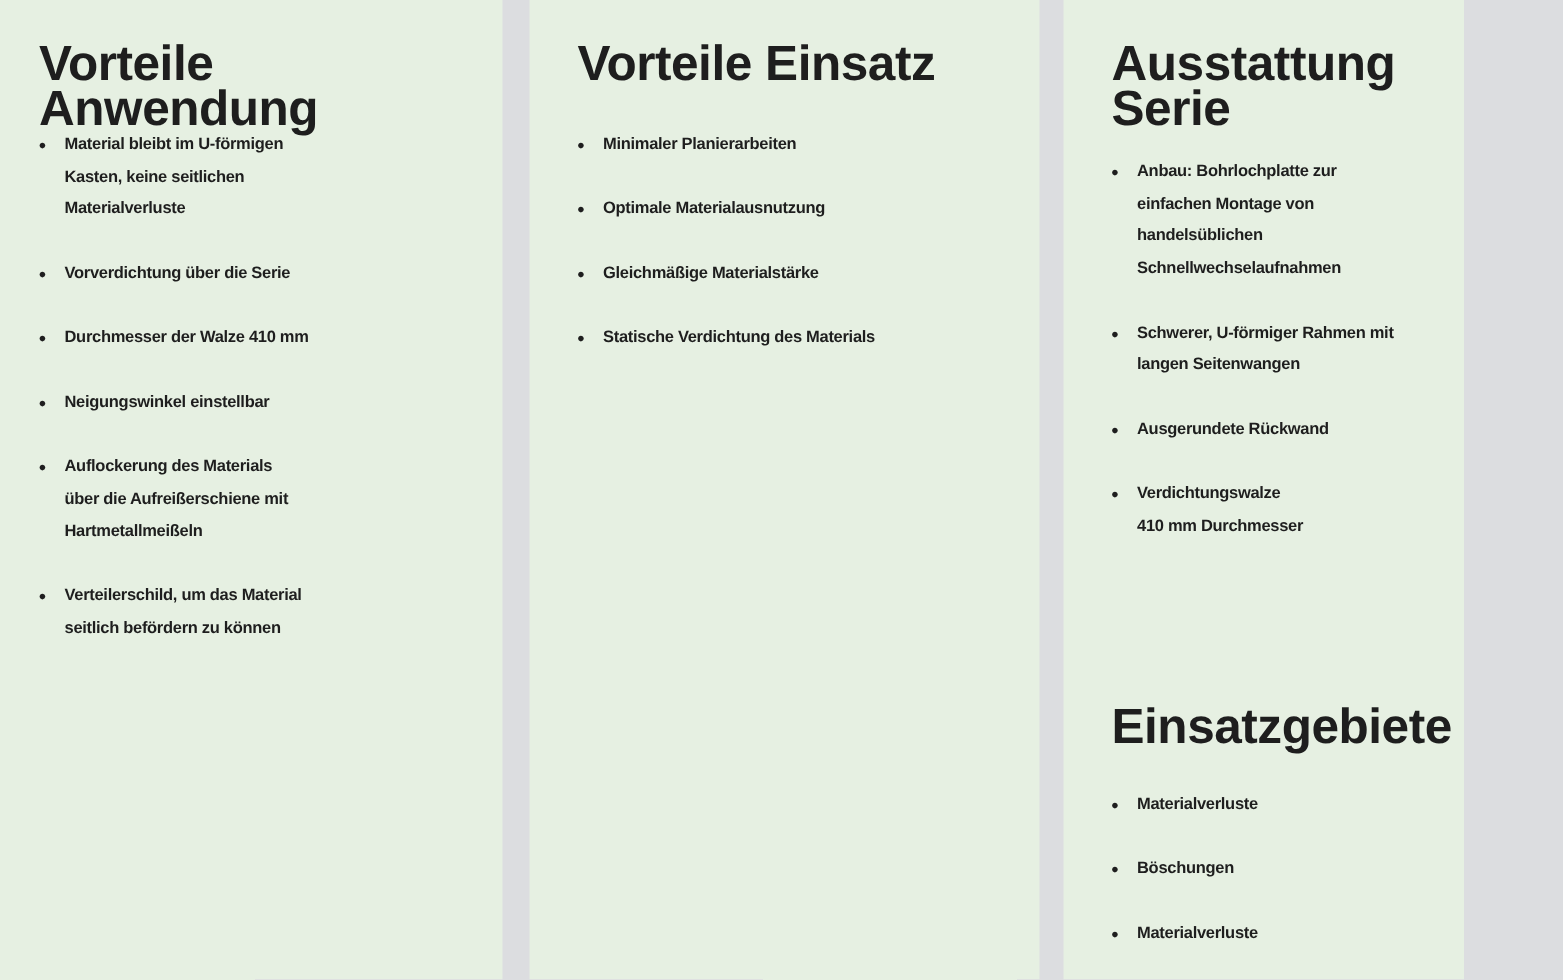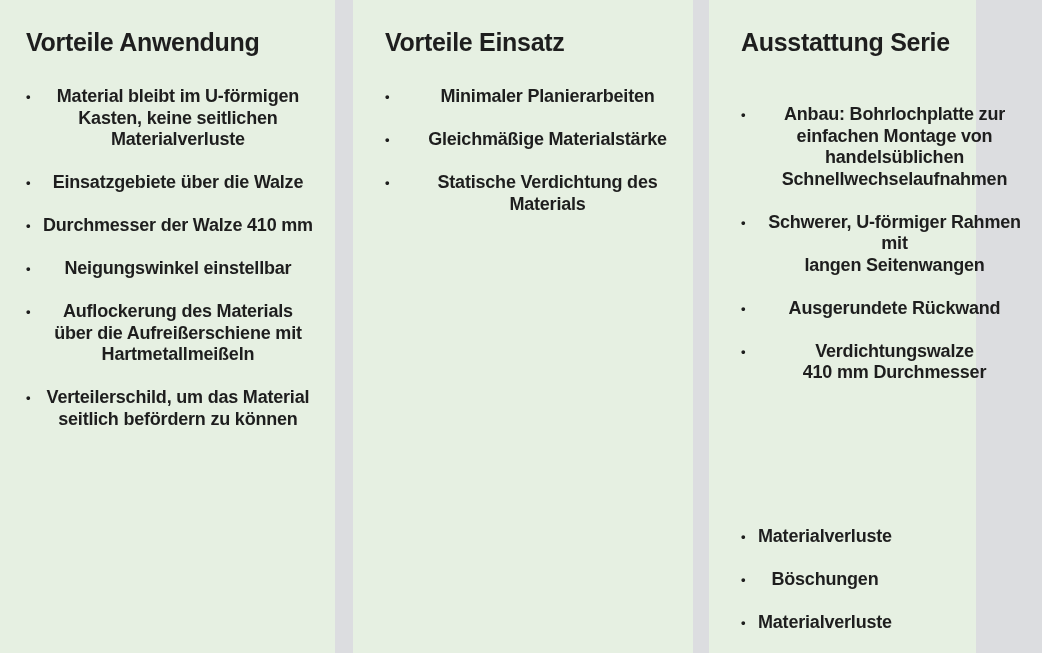--- a/index.html
+++ b/index.html
@@ -1,61 +1,63 @@
 <!DOCTYPE html>
 <html><head>
 <meta charset="utf-8">
 <style>
   html, body { margin:0; padding:0; }
   body { width:1042px; height:653px; overflow:hidden; background:#dcdde0; font-family:"Liberation Sans", sans-serif; color:#1e1e1e; position:relative; }
   .col { position:absolute; top:0; height:653px; background:#e6f0e2; box-sizing:border-box; }
   #c1 { left:0; width:335px; padding:0 0 0 26px; }
   #c2 { left:353px; width:340px; padding:0 16px 0 32px; }
   #c3 { left:709px; width:267px; padding:0 0 0 32px; }
-  h2 { margin:0; font-size:25px; font-weight:bold; letter-spacing:-0.3px; line-height:30px; }
+  h2 { margin:0; font-size:33px; font-weight:bold; letter-spacing:-0.3px; line-height:30px; }
   .c-h { position:absolute; top:27px; }
   ul { list-style:none; margin:0; padding:0; }
-  li { position:relative; padding-left:17px; font-size:18px; font-weight:bold; line-height:21.5px; letter-spacing:-0.2px; margin-bottom:21.5px;text-align:center; }
+  li { position:relative; padding-left:17px; font-size:11px; font-weight:bold; line-height:21.5px; letter-spacing:-0.2px; margin-bottom:21.5px; }
   li::before { content:"•"; position:absolute; left:0; top:0; font-size:13px; }
   .list1 { position:absolute; top:86px; }
   .list2 { position:absolute; top:86px; }
   .list3 { position:absolute; top:104px; width:290px; }
   .h-einsatz { position:absolute; top:469px; }
   .list4 { position:absolute; top:526px; }
 </style>
 </head>
 <body>
 
 <div class="col" id="c1">
   <h2 class="c-h">Vorteile Anwendung</h2>
   <ul class="list1">
     <li>Material bleibt im U-förmigen<br>Kasten, keine seitlichen<br>Materialverluste</li>
-    <li>Einsatzgebiete über die Walze</li>
+    <li>Vorverdichtung über die Serie</li>
     <li>Durchmesser der Walze 410 mm</li>
     <li>Neigungswinkel einstellbar</li>
     <li>Auflockerung des Materials<br>über die Aufreißerschiene mit<br>Hartmetallmeißeln</li>
     <li>Verteilerschild, um das Material<br>seitlich befördern zu können</li>
   </ul>
 </div>
 
 <div class="col" id="c2">
   <h2 class="c-h">Vorteile Einsatz</h2>
   <ul class="list2">
     <li>Minimaler Planierarbeiten</li>
+    <li>Optimale Materialausnutzung</li>
     <li>Gleichmäßige Materialstärke</li>
     <li>Statische Verdichtung des Materials</li>
   </ul>
 </div>
 
 <div class="col" id="c3">
   <h2 class="c-h">Ausstattung Serie</h2>
   <ul class="list3">
     <li>Anbau: Bohrlochplatte zur<br>einfachen Montage von<br>handelsüblichen<br>Schnellwechselaufnahmen</li>
     <li>Schwerer, U-förmiger Rahmen mit<br>langen Seitenwangen</li>
     <li>Ausgerundete Rückwand</li>
     <li>Verdichtungswalze<br>410 mm Durchmesser</li>
   </ul>
+  <h2 class="h-einsatz">Einsatzgebiete</h2>
   <ul class="list4">
     <li>Materialverluste</li>
     <li>Böschungen</li>
     <li>Materialverluste</li>
   </ul>
 </div>
 
 </body></html>

